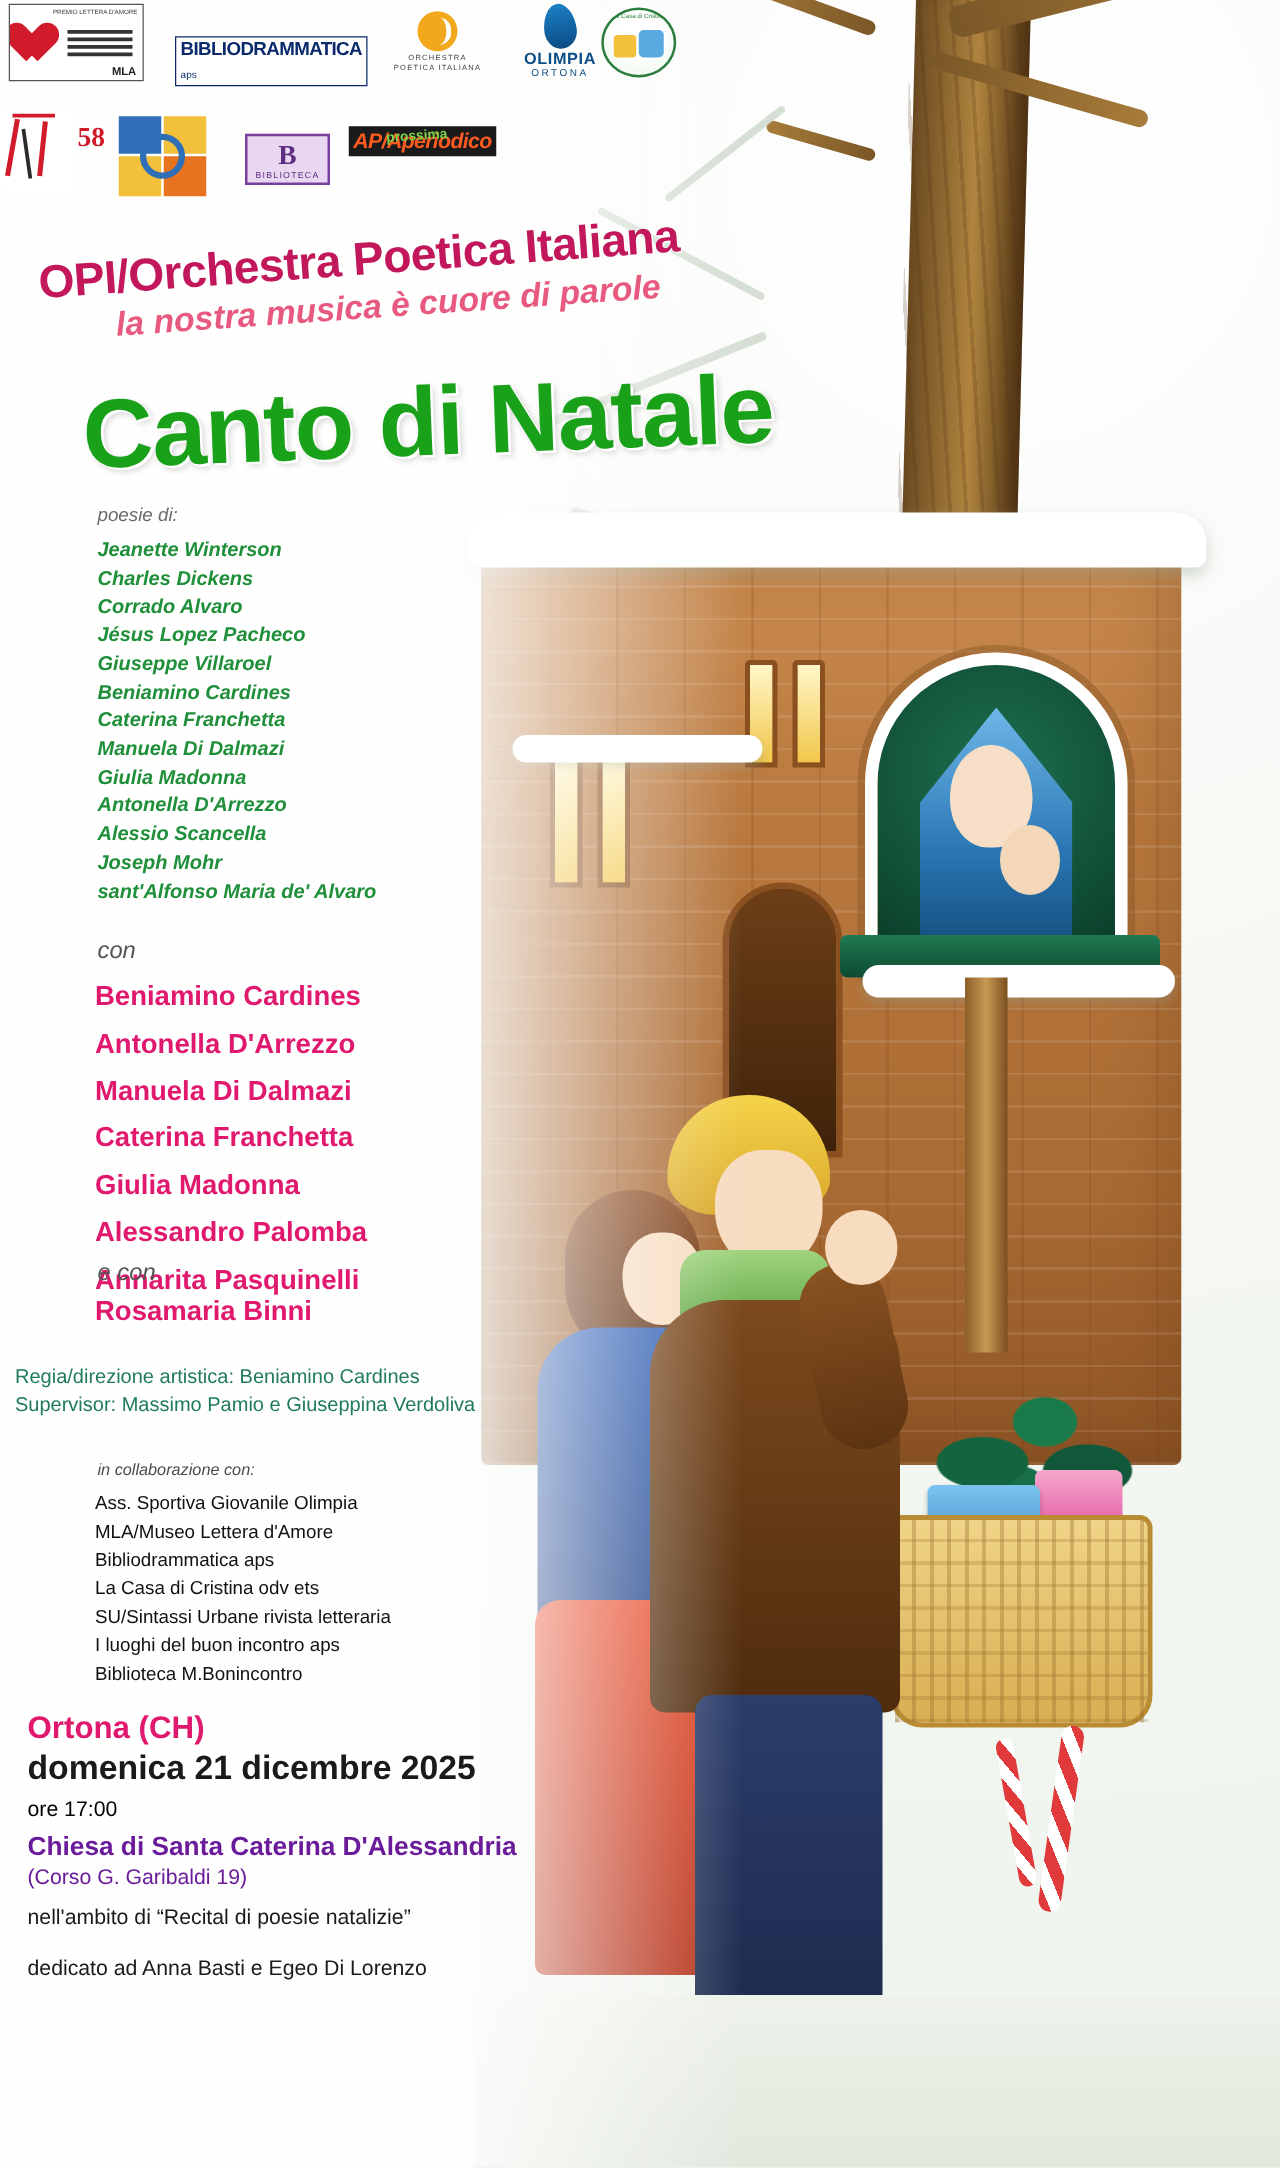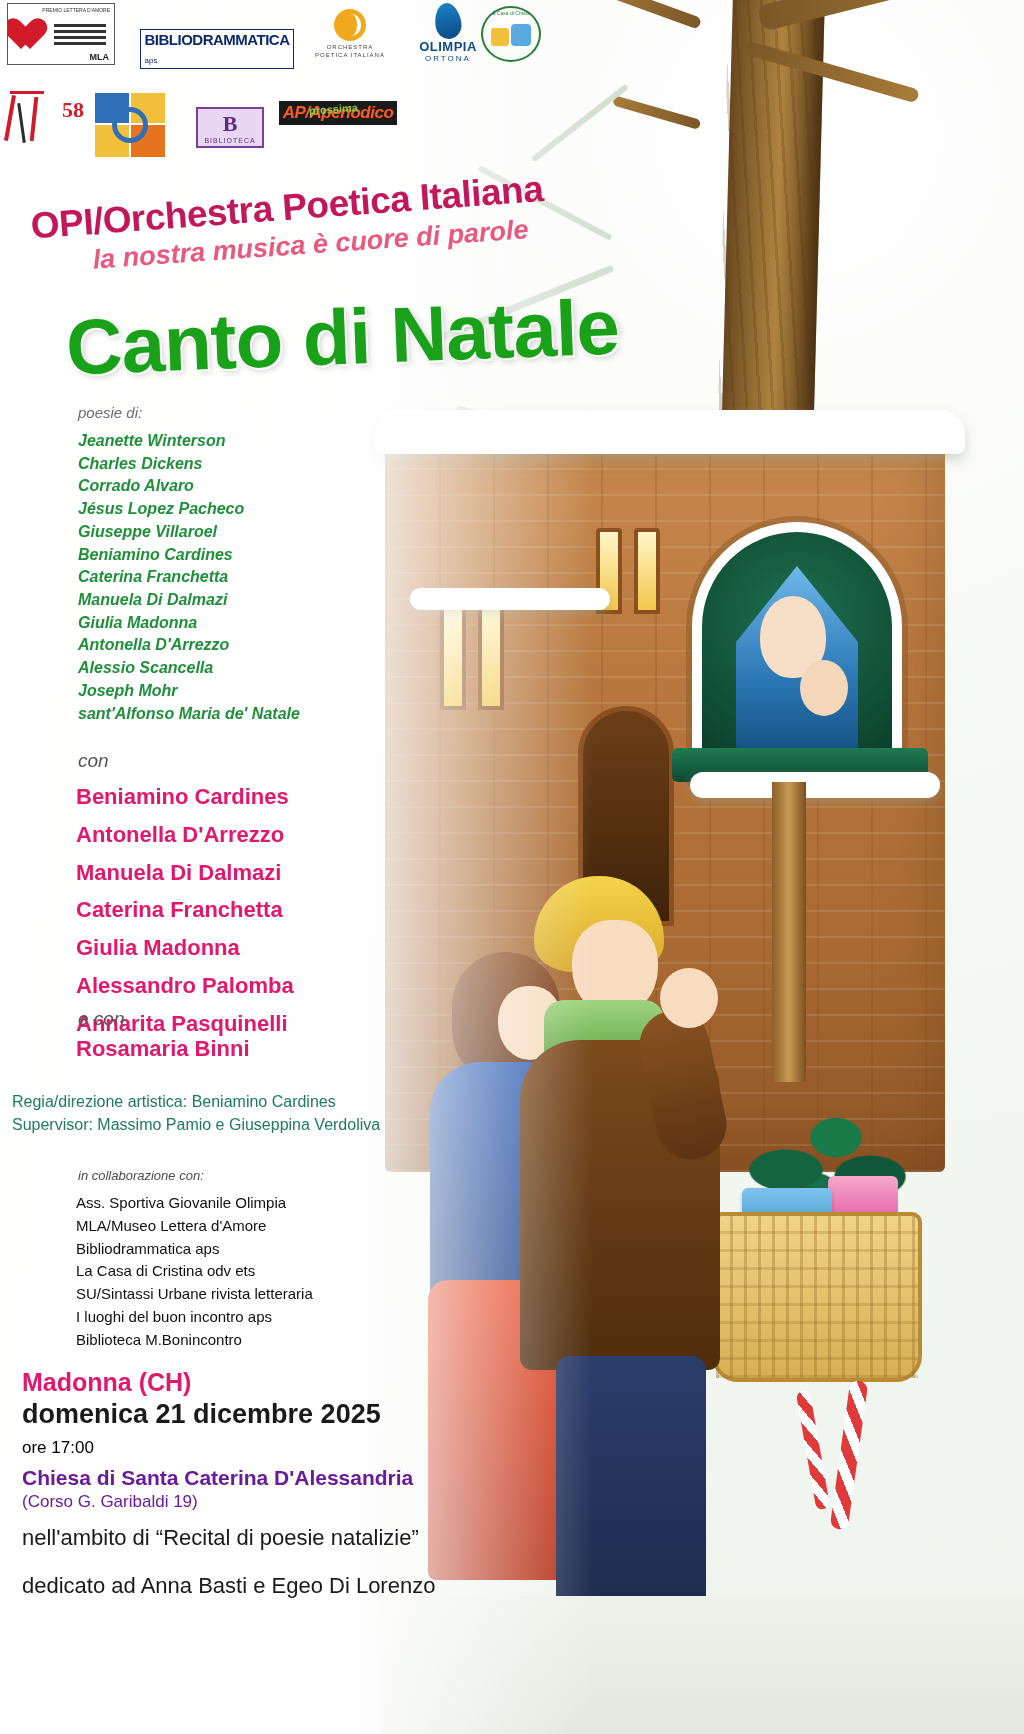--- a/index.html
+++ b/index.html
@@ -391,21 +391,21 @@
   .collab div {
     font-size:15px; color:#111; line-height:1.52; text-shadow:0 0 3px #fff;
   }
 
   .venue { position:absolute; left:22px; top:1368px; width:560px;}
   .v-city { font-size:25px; font-weight:bold; color:#e0186e; text-shadow:0 0 4px #fff;}
   .v-date { font-size:27px; font-weight:bold; color:#1a1a1a; margin-top:2px;}
   .v-time { font-size:17px; color:#000000; margin-top:8px;}
   .v-place { font-size:21px; font-weight:bold; color:#6a1b9a; margin-top:8px; text-shadow:0 0 4px #fff;}
   .v-addr { font-size:17px; color:#6a1b9a; margin-top:2px;}
-  .v-note { font-size:22px; color:#1a1a1a; margin-top:10px; line-height:1.45;}
+  .v-note { font-size:17px; color:#1a1a1a; margin-top:10px; line-height:1.45;}
 </style>
 </head>
 <body>
 
 <div id="poster">
 
   <div class="bg-art">
     <div class="sky"></div>
 
     <div class="branch b3"></div>
@@ -559,21 +559,21 @@
       <div>Corrado Alvaro</div>
       <div>Jésus Lopez Pacheco</div>
       <div>Giuseppe Villaroel</div>
       <div>Beniamino Cardines</div>
       <div>Caterina Franchetta</div>
       <div>Manuela Di Dalmazi</div>
       <div>Giulia Madonna</div>
       <div>Antonella D'Arrezzo</div>
       <div>Alessio Scancella</div>
       <div>Joseph Mohr</div>
-      <div>sant'Alfonso Maria de' Natale</div>
+      <div>sant'Alfonso Maria de' Alvaro</div>
     </div>
 
     <div class="con-label">con</div>
     <div class="cast">
       <div>Beniamino Cardines</div>
       <div>Antonella D'Arrezzo</div>
       <div>Manuela Di Dalmazi</div>
       <div>Caterina Franchetta</div>
       <div>Giulia Madonna</div>
       <div>Alessandro Palomba</div>
@@ -592,21 +592,21 @@
       <div>Ass. Sportiva Giovanile Olimpia</div>
       <div>MLA/Museo Lettera d'Amore</div>
       <div>Bibliodrammatica aps</div>
       <div>La Casa di Cristina odv ets</div>
       <div>SU/Sintassi Urbane rivista letteraria</div>
       <div>I luoghi del buon incontro aps</div>
       <div>Biblioteca M.Bonincontro</div>
     </div>
 
     <div class="venue">
-      <div class="v-city">Madonna (CH)</div>
+      <div class="v-city">Ortona (CH)</div>
       <div class="v-date">domenica 21 dicembre 2025</div>
       <div class="v-time">ore 17:00</div>
       <div class="v-place">Chiesa di Santa Caterina D'Alessandria</div>
       <div class="v-addr">(Corso G. Garibaldi 19)</div>
       <div class="v-note">nell'ambito di “Recital di poesie natalizie”</div>
       <div class="v-note" style="margin-top:16px">dedicato ad Anna Basti e Egeo Di Lorenzo</div>
     </div>
   </div>
 </div>
 

